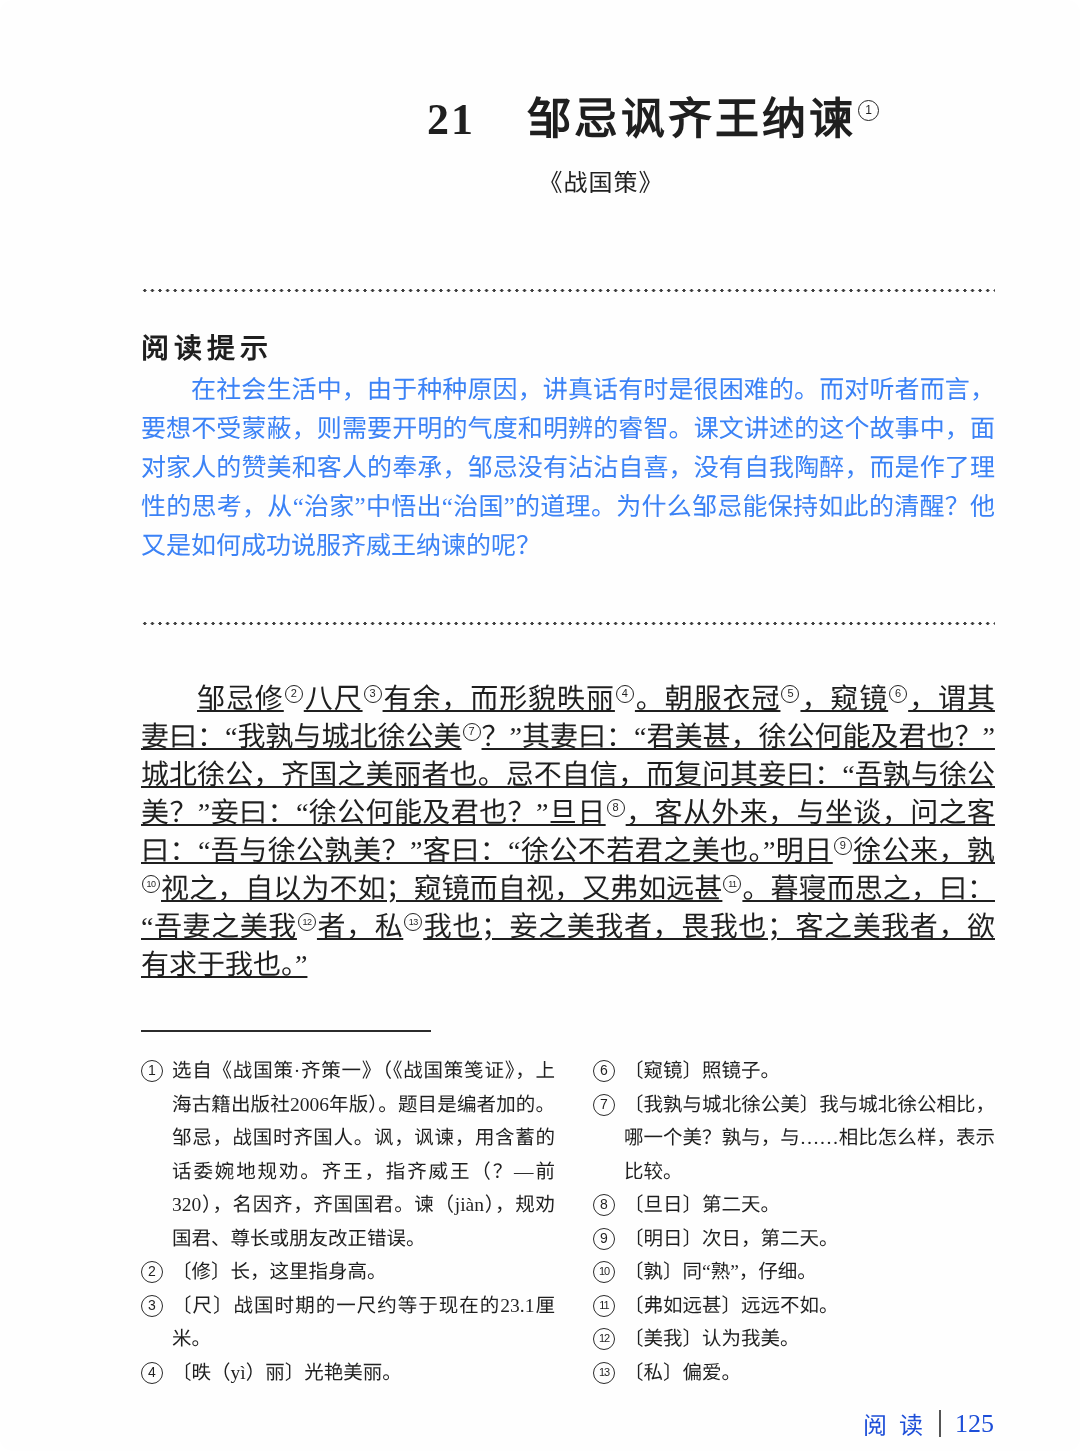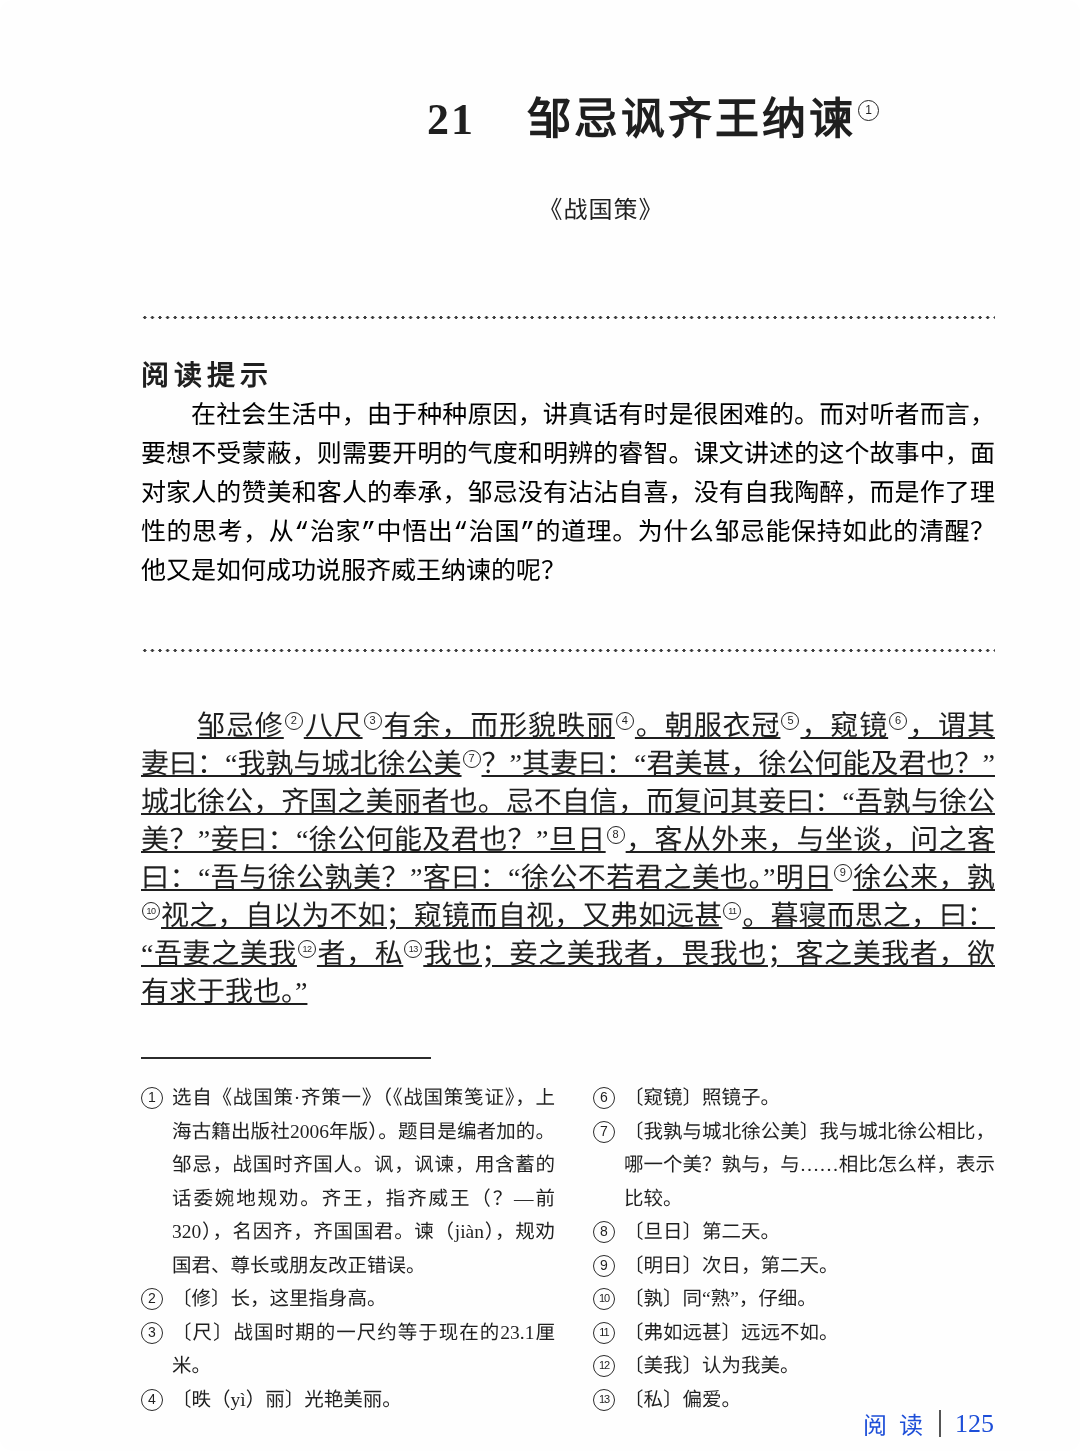--- a/index.html
+++ b/index.html
@@ -40,21 +40,21 @@
     width: 21px; height: 21px;
     line-height: 18px;
     border: 1.5px solid #222;
     border-radius: 50%;
     font-size: 12px;
     font-weight: normal;
     text-align: center;
     font-family: "Liberation Sans", "DejaVu Sans", sans-serif;
   }
   .source {
-    margin-top: 42px;
+    margin-top: 15px;
     text-align: center;
     position: relative;
     left: 33px;
     font-size: 24px;
     letter-spacing: 1px;
   }
 
   
   .dotline {
     height: 5px;
@@ -72,22 +72,21 @@
     font-size: 28px;
     font-weight: bold;
     letter-spacing: 5px;
   }
   .hint-para {
     margin: 4px 0 0 0;
     font-size: 25px;
     line-height: 39px;
     text-align: justify;
     text-indent: 2em;
-    color: #000000;
-    font-family: Liberation Mono, monospace;
+    color: #3b82f6;
   }
 
   
   .main-text { margin-top: 54px; font-size: 28px; line-height: 38px; }
   .main-text p { margin: 0; text-indent: 2em; text-align: justify; text-decoration: underline; }
   .sup-ref {
     display: inline-block;
     position: relative;
     top: -11px;
     width: 18px; height: 18px;

